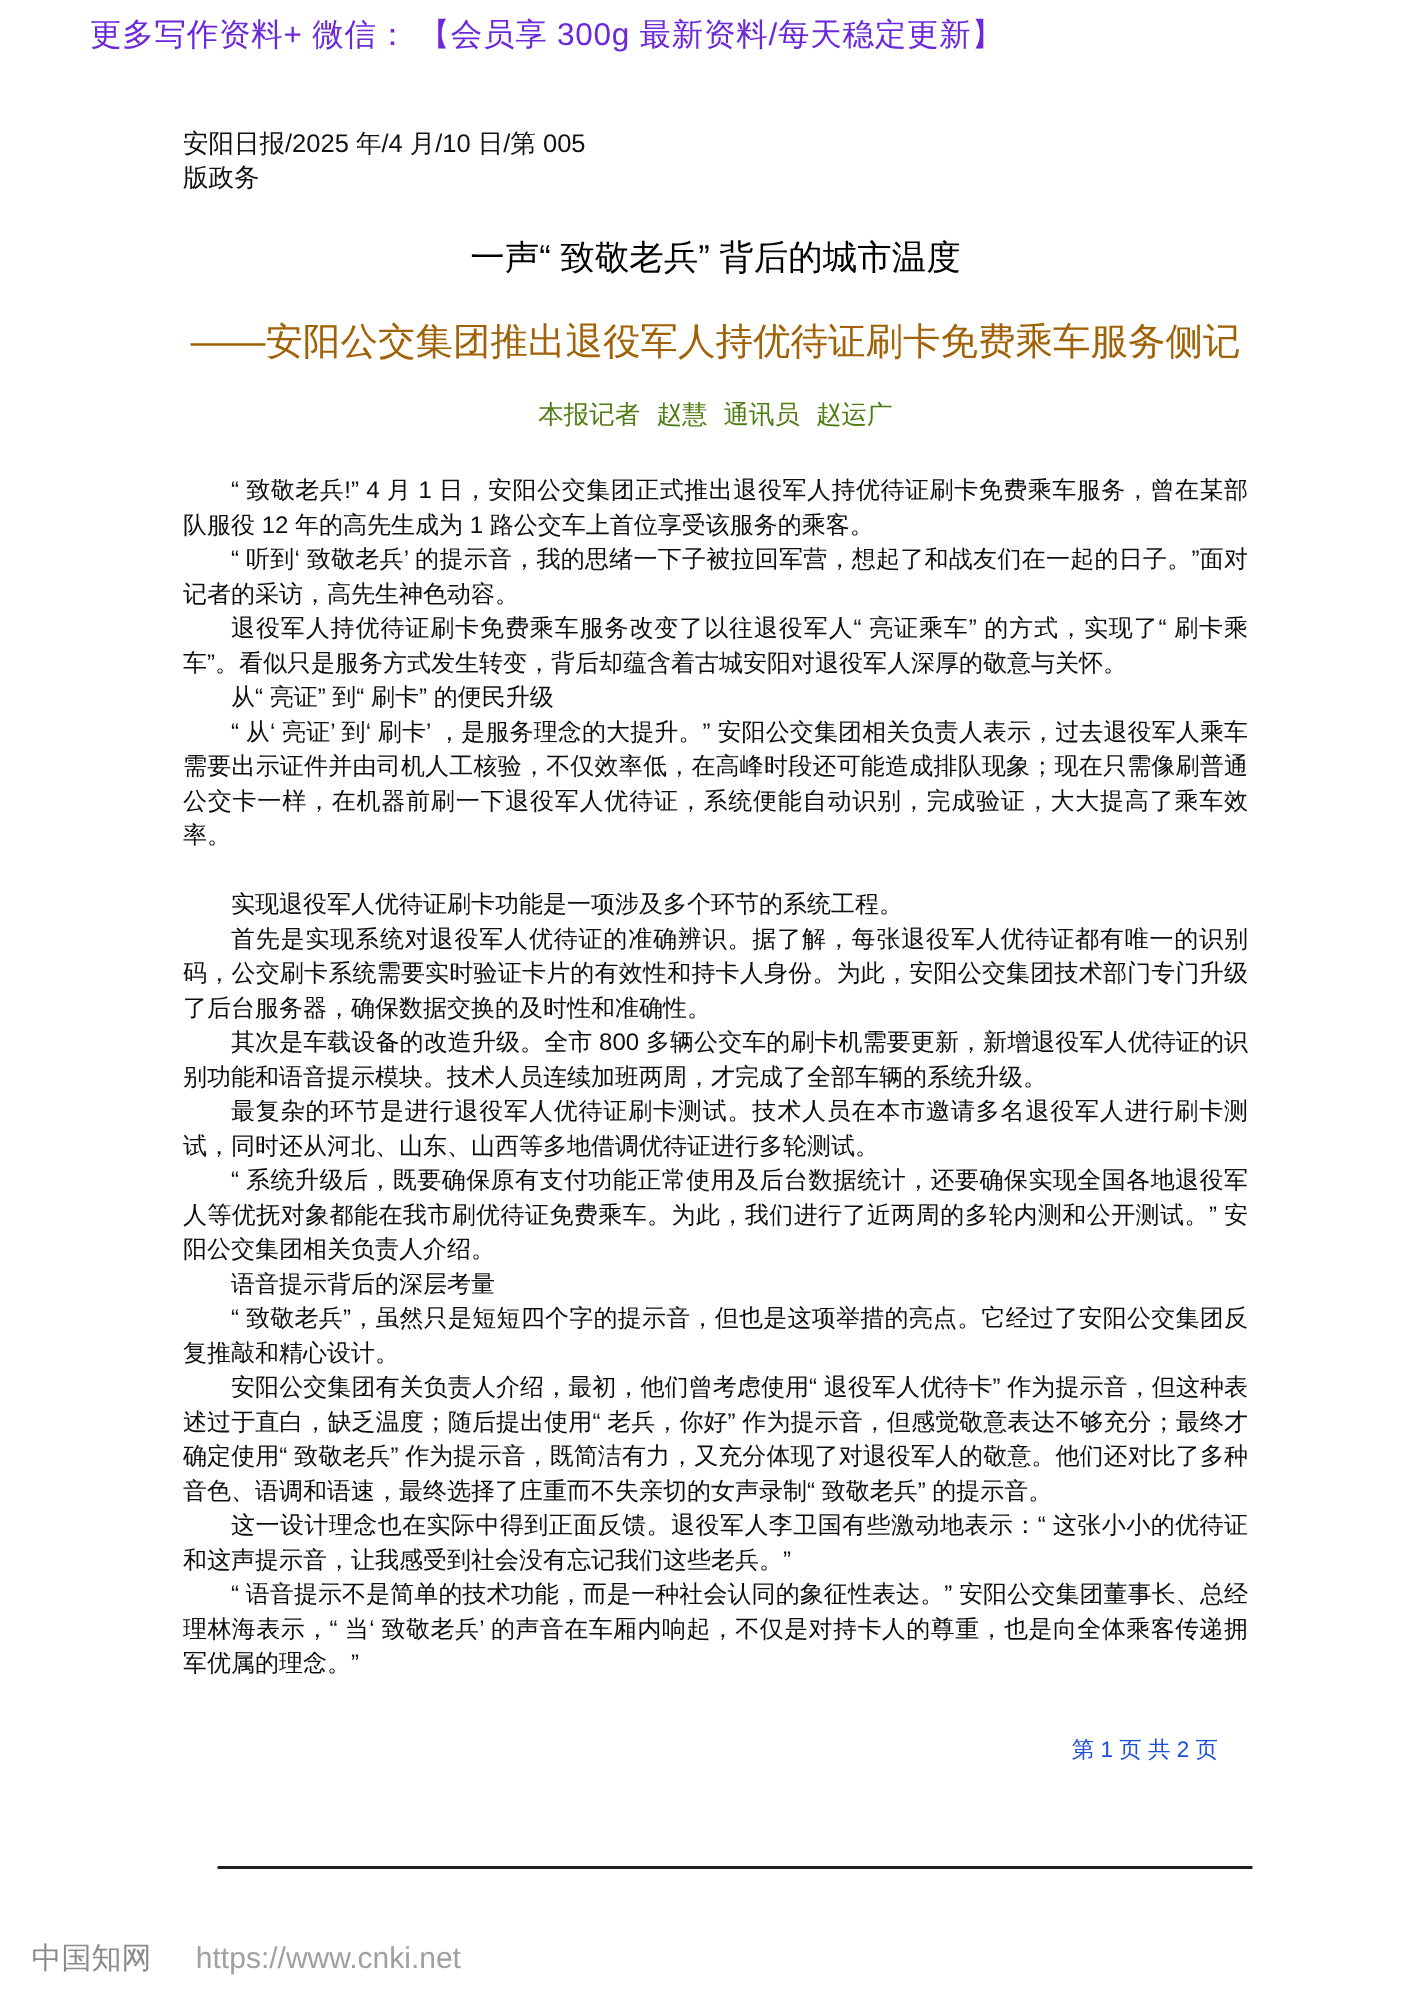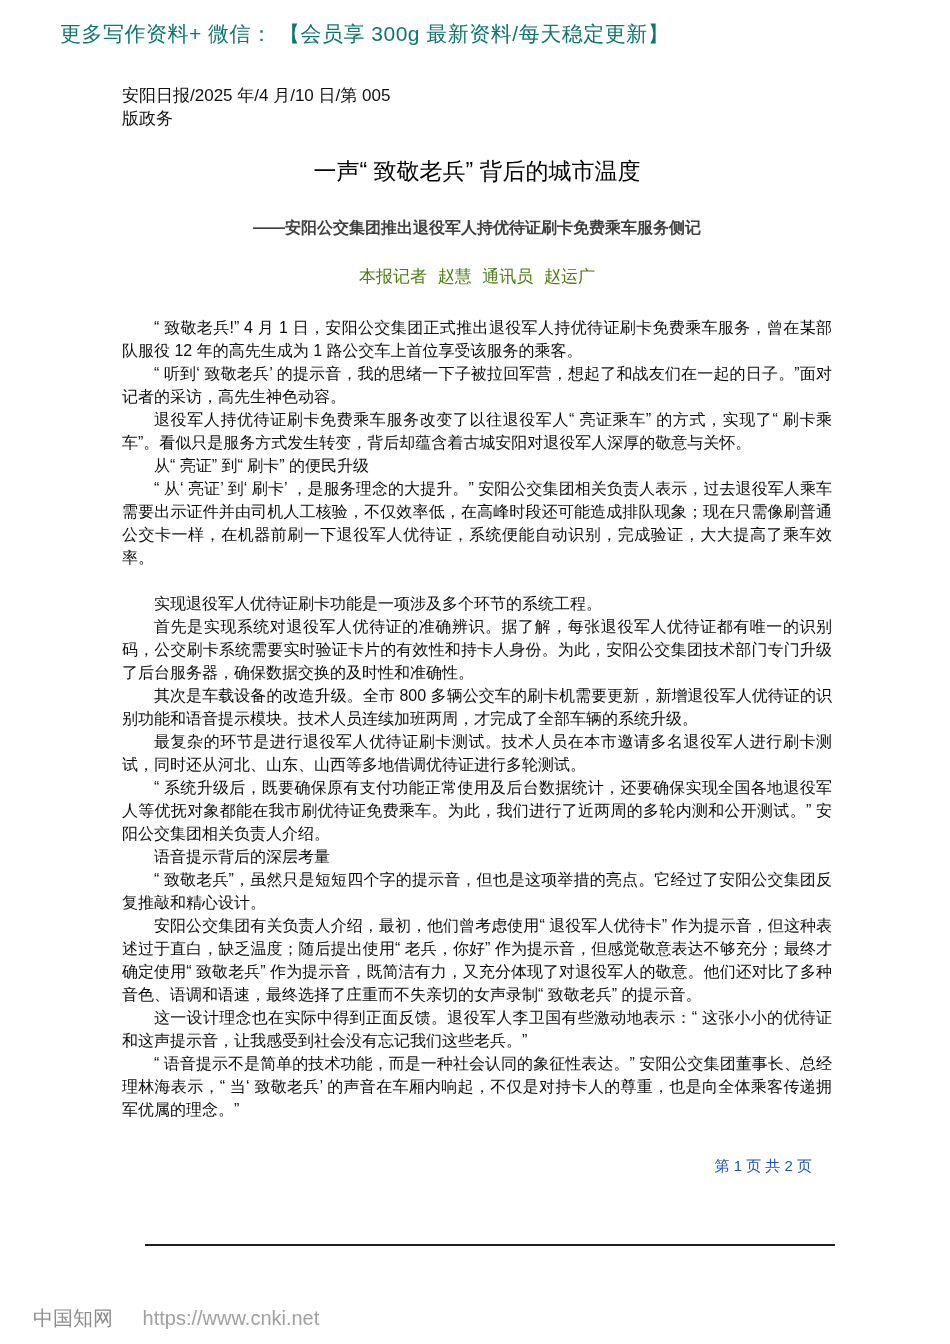--- a/index.html
+++ b/index.html
@@ -10,24 +10,24 @@
     color: #1a1a1a;
     overflow: hidden;
   }
   .page {
     position: relative;
     width: 950px; height: 1344px;
     background: #ffffff;
   }
   .promo-banner {
     position: absolute;
-    top: 20px; left: 60px;
+    top: 9px; left: 60px;
     font-size: 21px;
     letter-spacing: 0.5px;
-    color: #0f766e;
+    color: #6d28d9;
     white-space: nowrap;
   }
   .content {
     position: absolute;
     left: 122px; top: 84px;
     width: 710px;
   }
   .source-header {
     font-size: 17px;
     line-height: 23px;
@@ -36,25 +36,25 @@
   .doc-title {
     margin: 26px 0 0 0;
     font-size: 23px;
     line-height: 30px;
     font-weight: normal;
     text-align: center;
     color: #000;
   }
   .doc-subtitle {
     margin: 29px 0 0 0;
-    font-size: 16px;
+    font-size: 25px;
     line-height: 26px;
-    font-weight: bold;
+    font-weight: normal;
     text-align: center;
-    color: #404040;
+    color: #a16207;
   }
   .byline {
     margin-top: 25px;
     font-size: 17px;
     line-height: 22px;
     text-align: center;
     color: #4d7c0f;
     word-spacing: 6px;
   }
   .body-text { margin-top: 28px; }
@@ -75,25 +75,24 @@
     color: #1d4ed8;
   }
   .divider {
     position: absolute;
     top: 1244px; left: 145px;
     width: 690px; height: 2px;
     background: #1f1f1f;
   }
   .footer {
     position: absolute;
-    left: 33px; top: 1294px;
+    left: 21px; top: 1294px;
     font-size: 20px;
     line-height: 24px;
     white-space: nowrap;
-    margin-top: 12px;
   }
   .footer .site-name { color: #8c8c8c; }
   .footer .site-url  { color: #a0a0a0; margin-left: 24px; }
 </style>
 </head>
 <body>
 
 <div class="page">
 
   <div class="promo-banner">更多写作资料+ 微信： 【会员享 300g 最新资料/每天稳定更新】</div>

